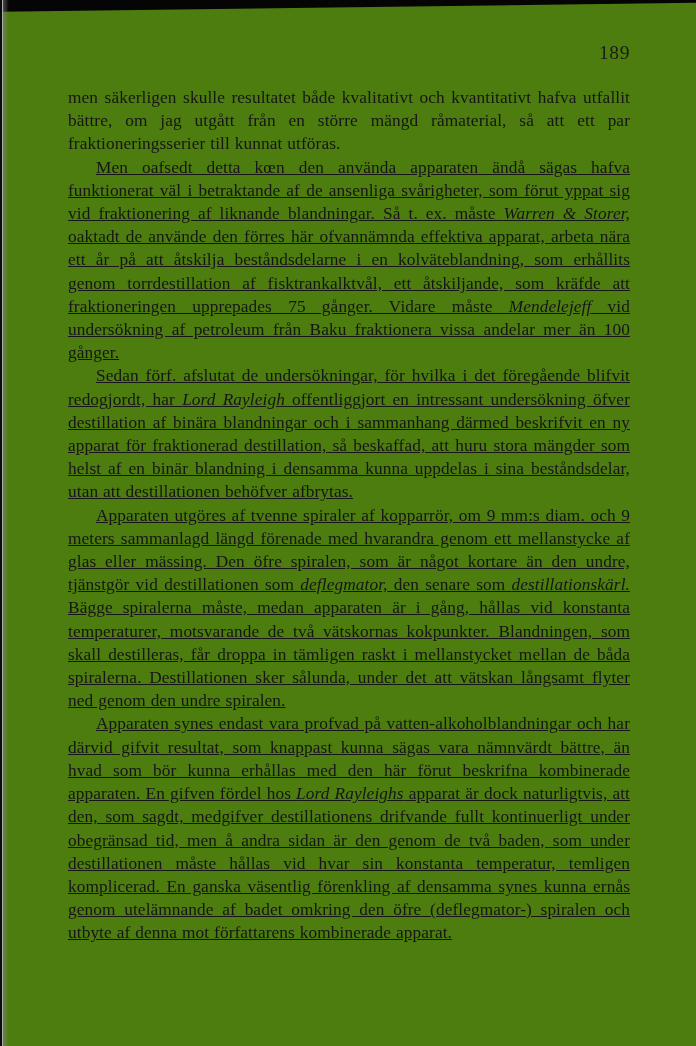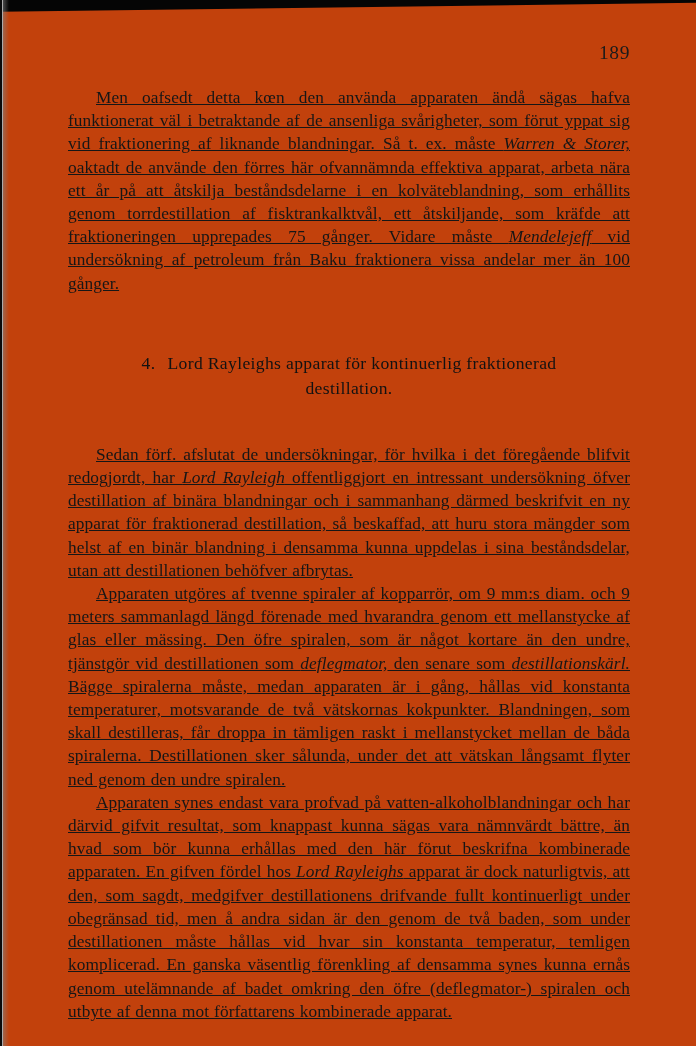--- a/index.html
+++ b/index.html
@@ -4,21 +4,21 @@
 <style>
   html, body {
     margin: 0;
     padding: 0;
     background: #ffffff;
   }
   .page {
     position: relative;
     width: 696px;
     height: 1046px;
-    background: #c2410c;
+    background: #4d7c0f;
     overflow: hidden;
     font-family: "Liberation Serif", "DejaVu Serif", serif;
     color: #141414;
   }
   
   .scan-edge-top {
     position: absolute;
     left: -10px;
     top: -14px;
     width: 730px;
@@ -109,24 +109,24 @@
   <div class="scan-edge-top"></div>
   <div class="scan-edge-left"></div>
   <div class="scan-edge-left-fade"></div>
 
   <div class="content">
 
     <div class="folio">189</div>
 
     <div class="body">
 
+      <p>men säkerligen skulle resultatet både kvalitativt och kvantitativt hafva utfallit bättre, om jag utgått från en större mängd råmaterial, så att ett par fraktioneringsserier till kunnat utföras.</p>
 
       <p class="indent"><span>Men oafsedt detta kœn den använda apparaten ändå sägas hafva funktionerat väl i betraktande af de ansenliga svårigheter, som förut yppat sig vid fraktionering af liknande blandningar. Så t. ex. måste </span><em>Warren &amp; Storer,</em><span> oaktadt de använde den förres här ofvannämnda effektiva apparat, arbeta nära ett år på att åtskilja beståndsdelarne i en kolväteblandning, som erhållits genom torrdestillation af fisktrankalktvål, ett åtskiljande, som kräfde att fraktioneringen upprepades 75 gånger. Vidare måste </span><em>Mendelejeff</em><span> vid undersökning af petroleum från Baku fraktionera vissa andelar mer än 100 gånger.</span></p>
 
-      <h2 class="section-heading"><span class="num">4.</span><span>Lord Rayleighs apparat för kontinuerlig fraktionerad</span><span class="line2">destillation.</span></h2>
 
       <p class="indent"><span>Sedan förf. afslutat de undersökningar, för hvilka i det föregående blifvit redogjordt, har </span><em>Lord Rayleigh</em><span> offentliggjort en intressant undersökning öfver destillation af binära blandningar och i sammanhang därmed beskrifvit en ny apparat för fraktionerad destillation, så beskaffad, att huru stora mängder som helst af en binär blandning i densamma kunna uppdelas i sina beståndsdelar, utan att destillationen behöfver afbrytas.</span></p>
 
       <p class="indent"><span>Apparaten utgöres af tvenne spiraler af kopparrör, om 9 mm:s diam. och 9 meters sammanlagd längd förenade med hvarandra genom ett mellanstycke af glas eller mässing. Den öfre spiralen, som är något kortare än den undre, tjänstgör vid destillationen som </span><em>deflegmator,</em><span> den senare som </span><em>destillationskärl.</em><span> Bägge spiralerna måste, medan apparaten är i gång, hållas vid konstanta temperaturer, motsvarande de två vätskornas kokpunkter. Blandningen, som skall destilleras, får droppa in tämligen raskt i mellanstycket mellan de båda spiralerna. Destillationen sker sålunda, under det att vätskan långsamt flyter ned genom den undre spiralen.</span></p>
 
       <p class="indent"><span>Apparaten synes endast vara profvad på vatten-alkoholblandningar och har därvid gifvit resultat, som knappast kunna sägas vara nämnvärdt bättre, än hvad som bör kunna erhållas med den här förut beskrifna kombinerade apparaten. En gifven fördel hos </span><em>Lord Rayleighs</em><span> apparat är dock naturligtvis, att den, som sagdt, medgifver destillationens drifvande fullt kontinuerligt under obegränsad tid, men å andra sidan är den genom de två baden, som under destillationen måste hållas vid hvar sin konstanta temperatur, temligen komplicerad. En ganska väsentlig förenkling af densamma synes kunna ernås genom utelämnande af badet omkring den öfre (deflegmator-) spiralen och utbyte af denna mot författarens kombinerade apparat.</span></p>
 
     </div>
   </div>
 </div>

